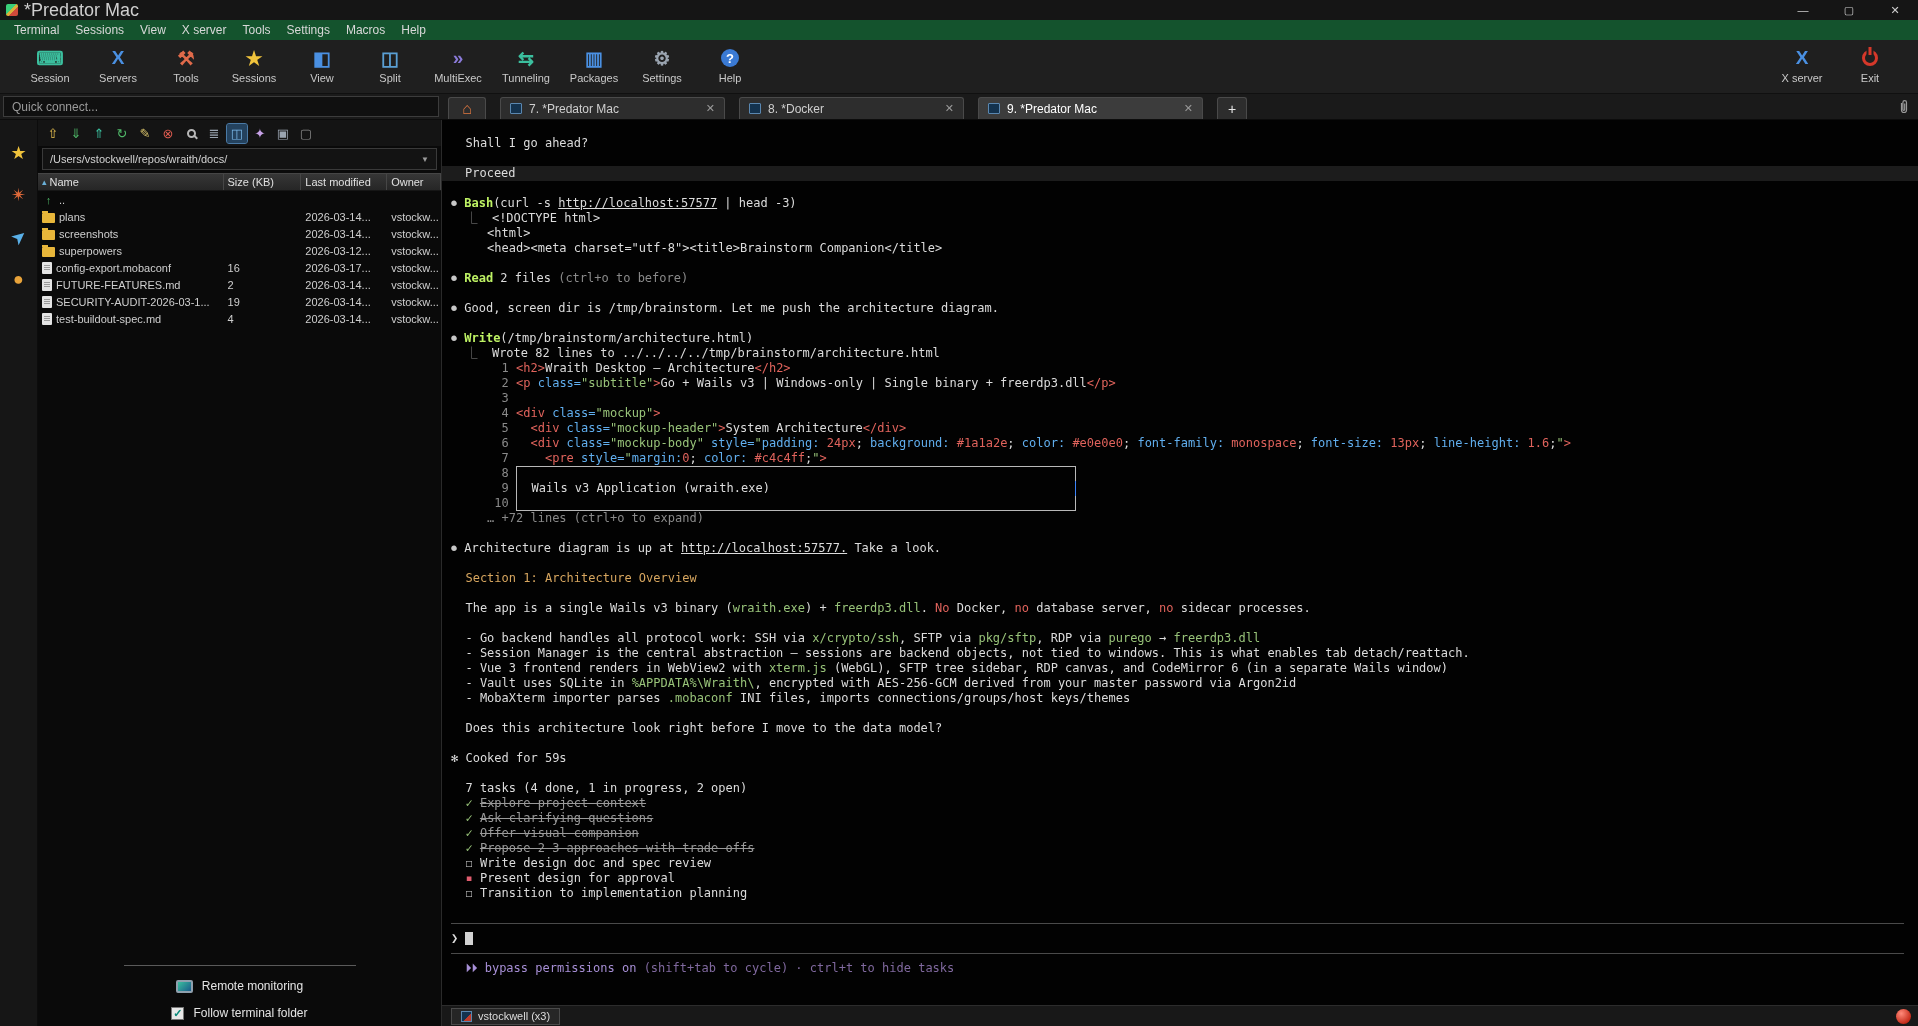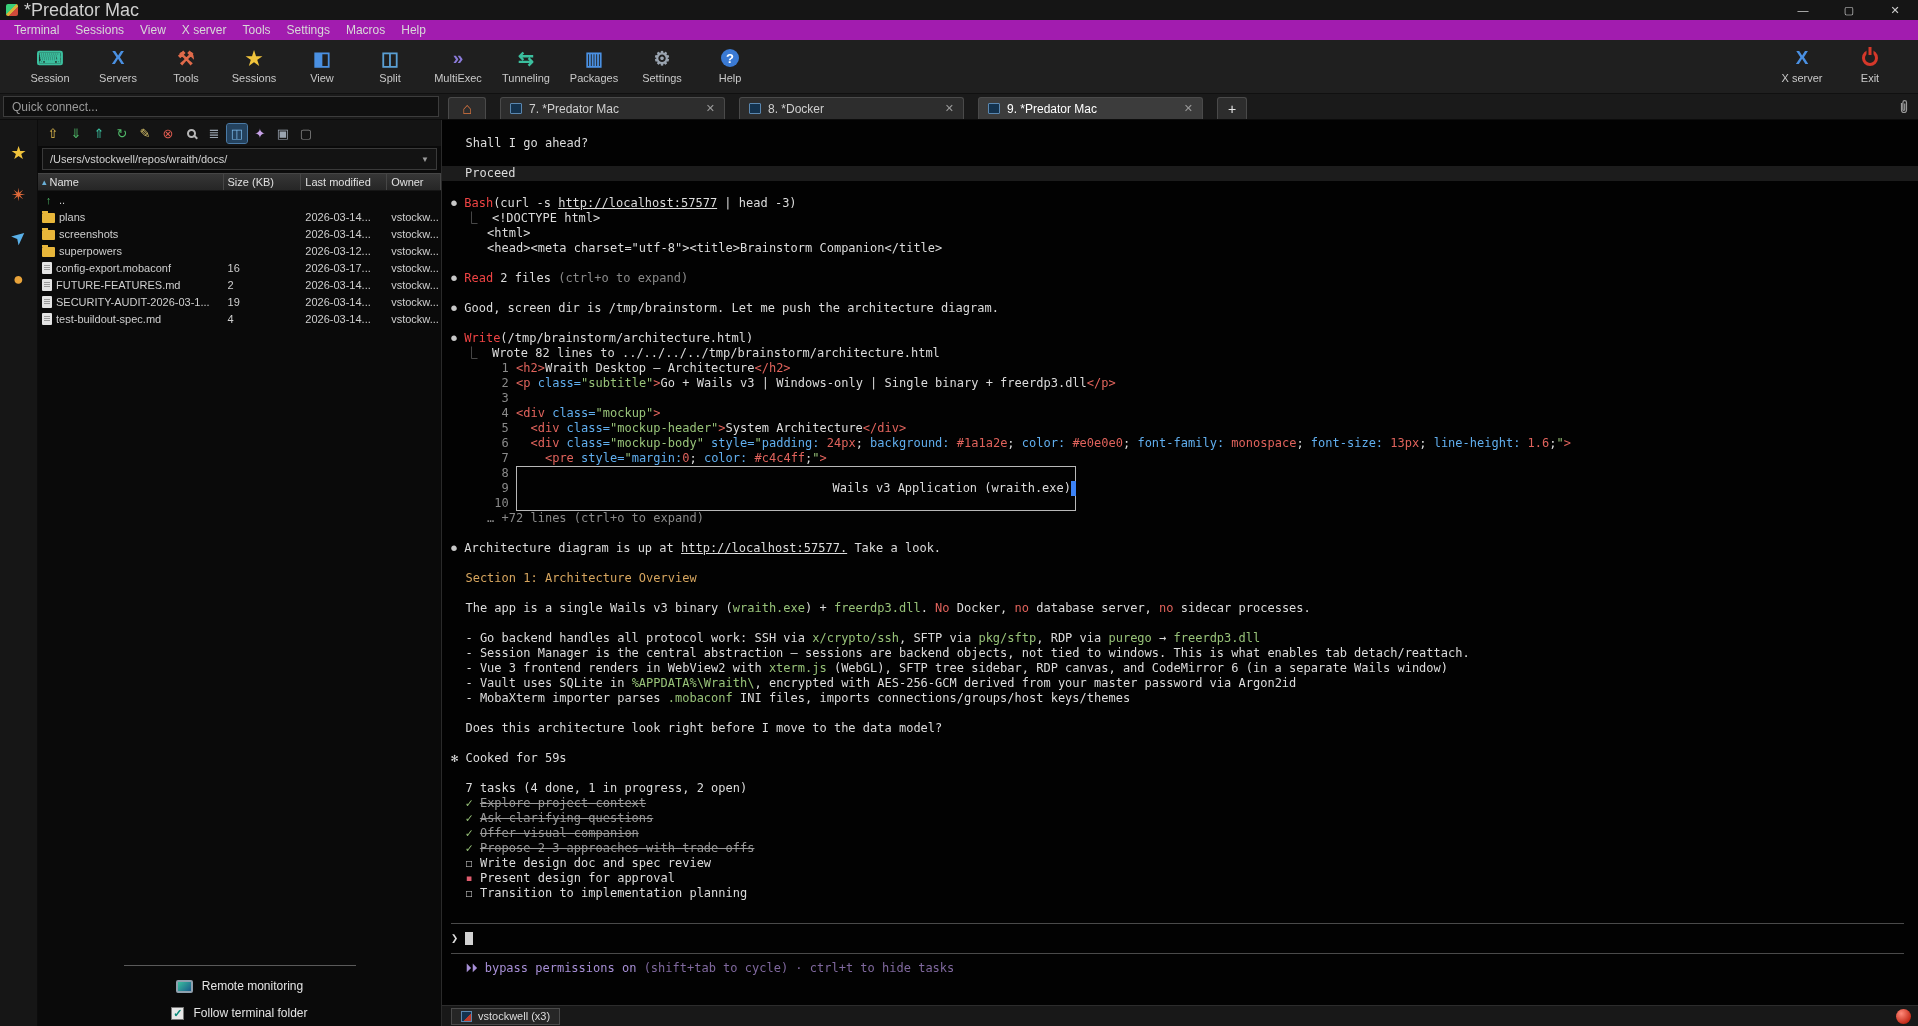--- a/index.html
+++ b/index.html
@@ -10,21 +10,21 @@
 
   
   .titlebar { height:20px; background:#151515; display:flex; align-items:center; padding-left:6px; gap:6px; flex:0 0 auto; }
   .app-icon { width:12px; height:12px; border-radius:2px;
     background:linear-gradient(135deg,#3ad07a 0 45%, #d8b23a 45% 60%, #d04a3a 60% 100%); }
   .titlebar .title { font-size:18px; color:#cfcfcf; flex:1; }
   .win-controls { display:flex; height:100%; }
   .win-btn { width:46px; display:flex; align-items:center; justify-content:center; font-size:11px; color:#cfcfcf; cursor:default; }
 
   
-  .menubar { height:20px; background:#a21caf; display:flex; align-items:center; padding-left:6px; flex:0 0 auto; }
+  .menubar { height:20px; background:#14532d; display:flex; align-items:center; padding-left:6px; flex:0 0 auto; }
   .menu-item { font-size:12px; color:#d8d8d8; padding:2px 8px; }
 
   
   .toolbar { height:54px; background:#1f1f1f; display:flex; align-items:flex-start; padding:2px 14px 0 16px; border-bottom:1px solid #101010; flex:0 0 auto; }
   .tool-group { display:flex; }
   .toolbar .spacer { flex:1; }
   .tool { width:68px; display:flex; flex-direction:column; align-items:center; gap:1px; padding-top:3px; }
   .tool .glyph { height:26px; min-width:26px; display:flex; align-items:center; justify-content:center; font-size:19px; font-weight:bold; }
   .tool .lbl { font-size:11px; color:#c9c9c9; }
   .help-badge { width:18px; height:18px; border-radius:50%; background:#3a7ad4; color:#fff !important; font-weight:bold; font-size:13px; display:flex; align-items:center; justify-content:center; }
@@ -83,37 +83,37 @@
   .checkbox { width:13px; height:13px; background:#e8e8e8; border:1px solid #777; display:flex; align-items:center; justify-content:center; color:#0a8a7a; font-size:11px; font-weight:bold; }
 
   
   .termcol { flex:1; display:flex; flex-direction:column; min-width:0; background:#020202; }
   .term-scroll { flex:1; padding:16px 0 0 9px; font-family:"DejaVu Sans Mono","Liberation Mono",monospace; font-size:12px; line-height:15px; color:#dcdcdc; overflow:hidden; }
   .tl { white-space:pre; height:15px; }
   .tl.bar { background:#1c1c1c; margin-left:-9px; padding-left:23px; }
   .tl.rule { position:relative; }
   .tl.rule::before { content:""; position:absolute; left:0; right:14px; top:7px; border-top:1px solid #4a4a4a; }
   .c-w   { color:#dcdcdc; }
-  .c-wb  { color:#ef4444; font-weight:normal; }
+  .c-wb  { color:#bef264; font-weight:bold; }
   .c-dim { color:#8a8a8a; }
   .c-grn { color:#98c379; }
   .c-red { color:#e0635c; }
   .c-blu { color:#61afef; }
   .c-org { color:#d7a65f; }
   .c-pur { color:#a78fd6; }
   .c-purdim { color:#80699f; }
   .c-url { color:#dcdcdc; text-decoration:underline; }
   .c-strike { color:#9a9a9a; text-decoration:line-through; }
   .c-chk { color:#98c379; }
   .c-prog { color:#e05c6e; }
   .c-dot { color:#c8c8c8; }
   .cursor { display:inline-block; width:8px; height:13px; background:#d2d2d2; vertical-align:middle; }
   .codebox { display:inline-block; width:560px; height:15px; vertical-align:top; white-space:pre; }
   .codebox.top { border-top:1px solid #b8b8b8; border-left:1px solid #b8b8b8; border-right:1px solid #b8b8b8; }
-  .codebox.mid { border-left:1px solid #b8b8b8; border-right:5px solid #3b82f6;text-align:right; }
+  .codebox.mid { border-left:1px solid #b8b8b8; border-right:1px solid #3b82f6; }
   .codebox.bot { border-bottom:1px solid #b8b8b8; border-left:1px solid #b8b8b8; border-right:1px solid #b8b8b8; }
 
   
   .bottombar { height:21px; background:#181818; border-top:1px solid #2c2c2c; display:flex; align-items:center; padding-left:9px; position:relative; flex:0 0 auto; }
   .bterm-tab { height:17px; background:#262626; border:1px solid #4a4a4a; display:flex; align-items:center; gap:6px; padding:0 9px; font-size:11px; color:#dcdcdc; }
   .bt-icon { width:11px; height:11px; background:linear-gradient(135deg,#13324e 60%, #c03a2a 60%); border:1px solid #5a87b0; }
   .red-ball { position:absolute; right:7px; top:3px; width:15px; height:15px; border-radius:50%; background:radial-gradient(circle at 35% 30%, #ff8a7a, #c52a18 72%); }
 </style>
 </head>
 <body>
@@ -373,21 +373,21 @@
       <div class="term-scroll">
           <div class="tl"><span class="c-w">  Shall I go ahead?</span></div>
           <div class="tl"></div>
           <div class="tl bar"><span class="c-w">Proceed</span></div>
           <div class="tl"></div>
           <div class="tl"><span class="c-dot">⏺ </span><span class="c-wb">Bash</span><span class="c-w">(curl -s </span><span class="c-url">http://localhost:57577</span><span class="c-w"> | head -3)</span></div>
           <div class="tl"><span class="c-dim">  ⎿  </span><span class="c-w">&lt;!DOCTYPE html&gt;</span></div>
           <div class="tl"><span class="c-w">     &lt;html&gt;</span></div>
           <div class="tl"><span class="c-w">     &lt;head&gt;&lt;meta charset="utf-8"&gt;&lt;title&gt;Brainstorm Companion&lt;/title&gt;</span></div>
           <div class="tl"></div>
-          <div class="tl"><span class="c-dot">⏺ </span><span class="c-wb">Read</span><span class="c-w"> 2 files </span><span class="c-dim">(ctrl+o to expand)</span></div>
+          <div class="tl"><span class="c-dot">⏺ </span><span class="c-wb">Read</span><span class="c-w"> 2 files </span><span class="c-dim">(ctrl+o to before)</span></div>
           <div class="tl"></div>
           <div class="tl"><span class="c-dot">⏺ </span><span class="c-w">Good, screen dir is /tmp/brainstorm. Let me push the architecture diagram.</span></div>
           <div class="tl"></div>
           <div class="tl"><span class="c-dot">⏺ </span><span class="c-wb">Write</span><span class="c-w">(/tmp/brainstorm/architecture.html)</span></div>
           <div class="tl"><span class="c-dim">  ⎿  </span><span class="c-w">Wrote 82 lines to ../../../../tmp/brainstorm/architecture.html</span></div>
           <div class="tl"><span class="c-dim">       1 </span><span class="c-red">&lt;h2&gt;</span><span class="c-w">Wraith Desktop — Architecture</span><span class="c-red">&lt;/h2&gt;</span></div>
           <div class="tl"><span class="c-dim">       2 </span><span class="c-red">&lt;p </span><span class="c-blu">class=</span><span class="c-grn">"subtitle"</span><span class="c-red">&gt;</span><span class="c-w">Go + Wails v3 | Windows-only | Single binary + freerdp3.dll</span><span class="c-red">&lt;/p&gt;</span></div>
           <div class="tl"><span class="c-dim">       3 </span></div>
           <div class="tl"><span class="c-dim">       4 </span><span class="c-red">&lt;div </span><span class="c-blu">class=</span><span class="c-grn">"mockup"</span><span class="c-red">&gt;</span></div>
           <div class="tl"><span class="c-dim">       5 </span><span class="c-w">  </span><span class="c-red">&lt;div </span><span class="c-blu">class=</span><span class="c-grn">"mockup-header"</span><span class="c-red">&gt;</span><span class="c-w">System Architecture</span><span class="c-red">&lt;/div&gt;</span></div>

